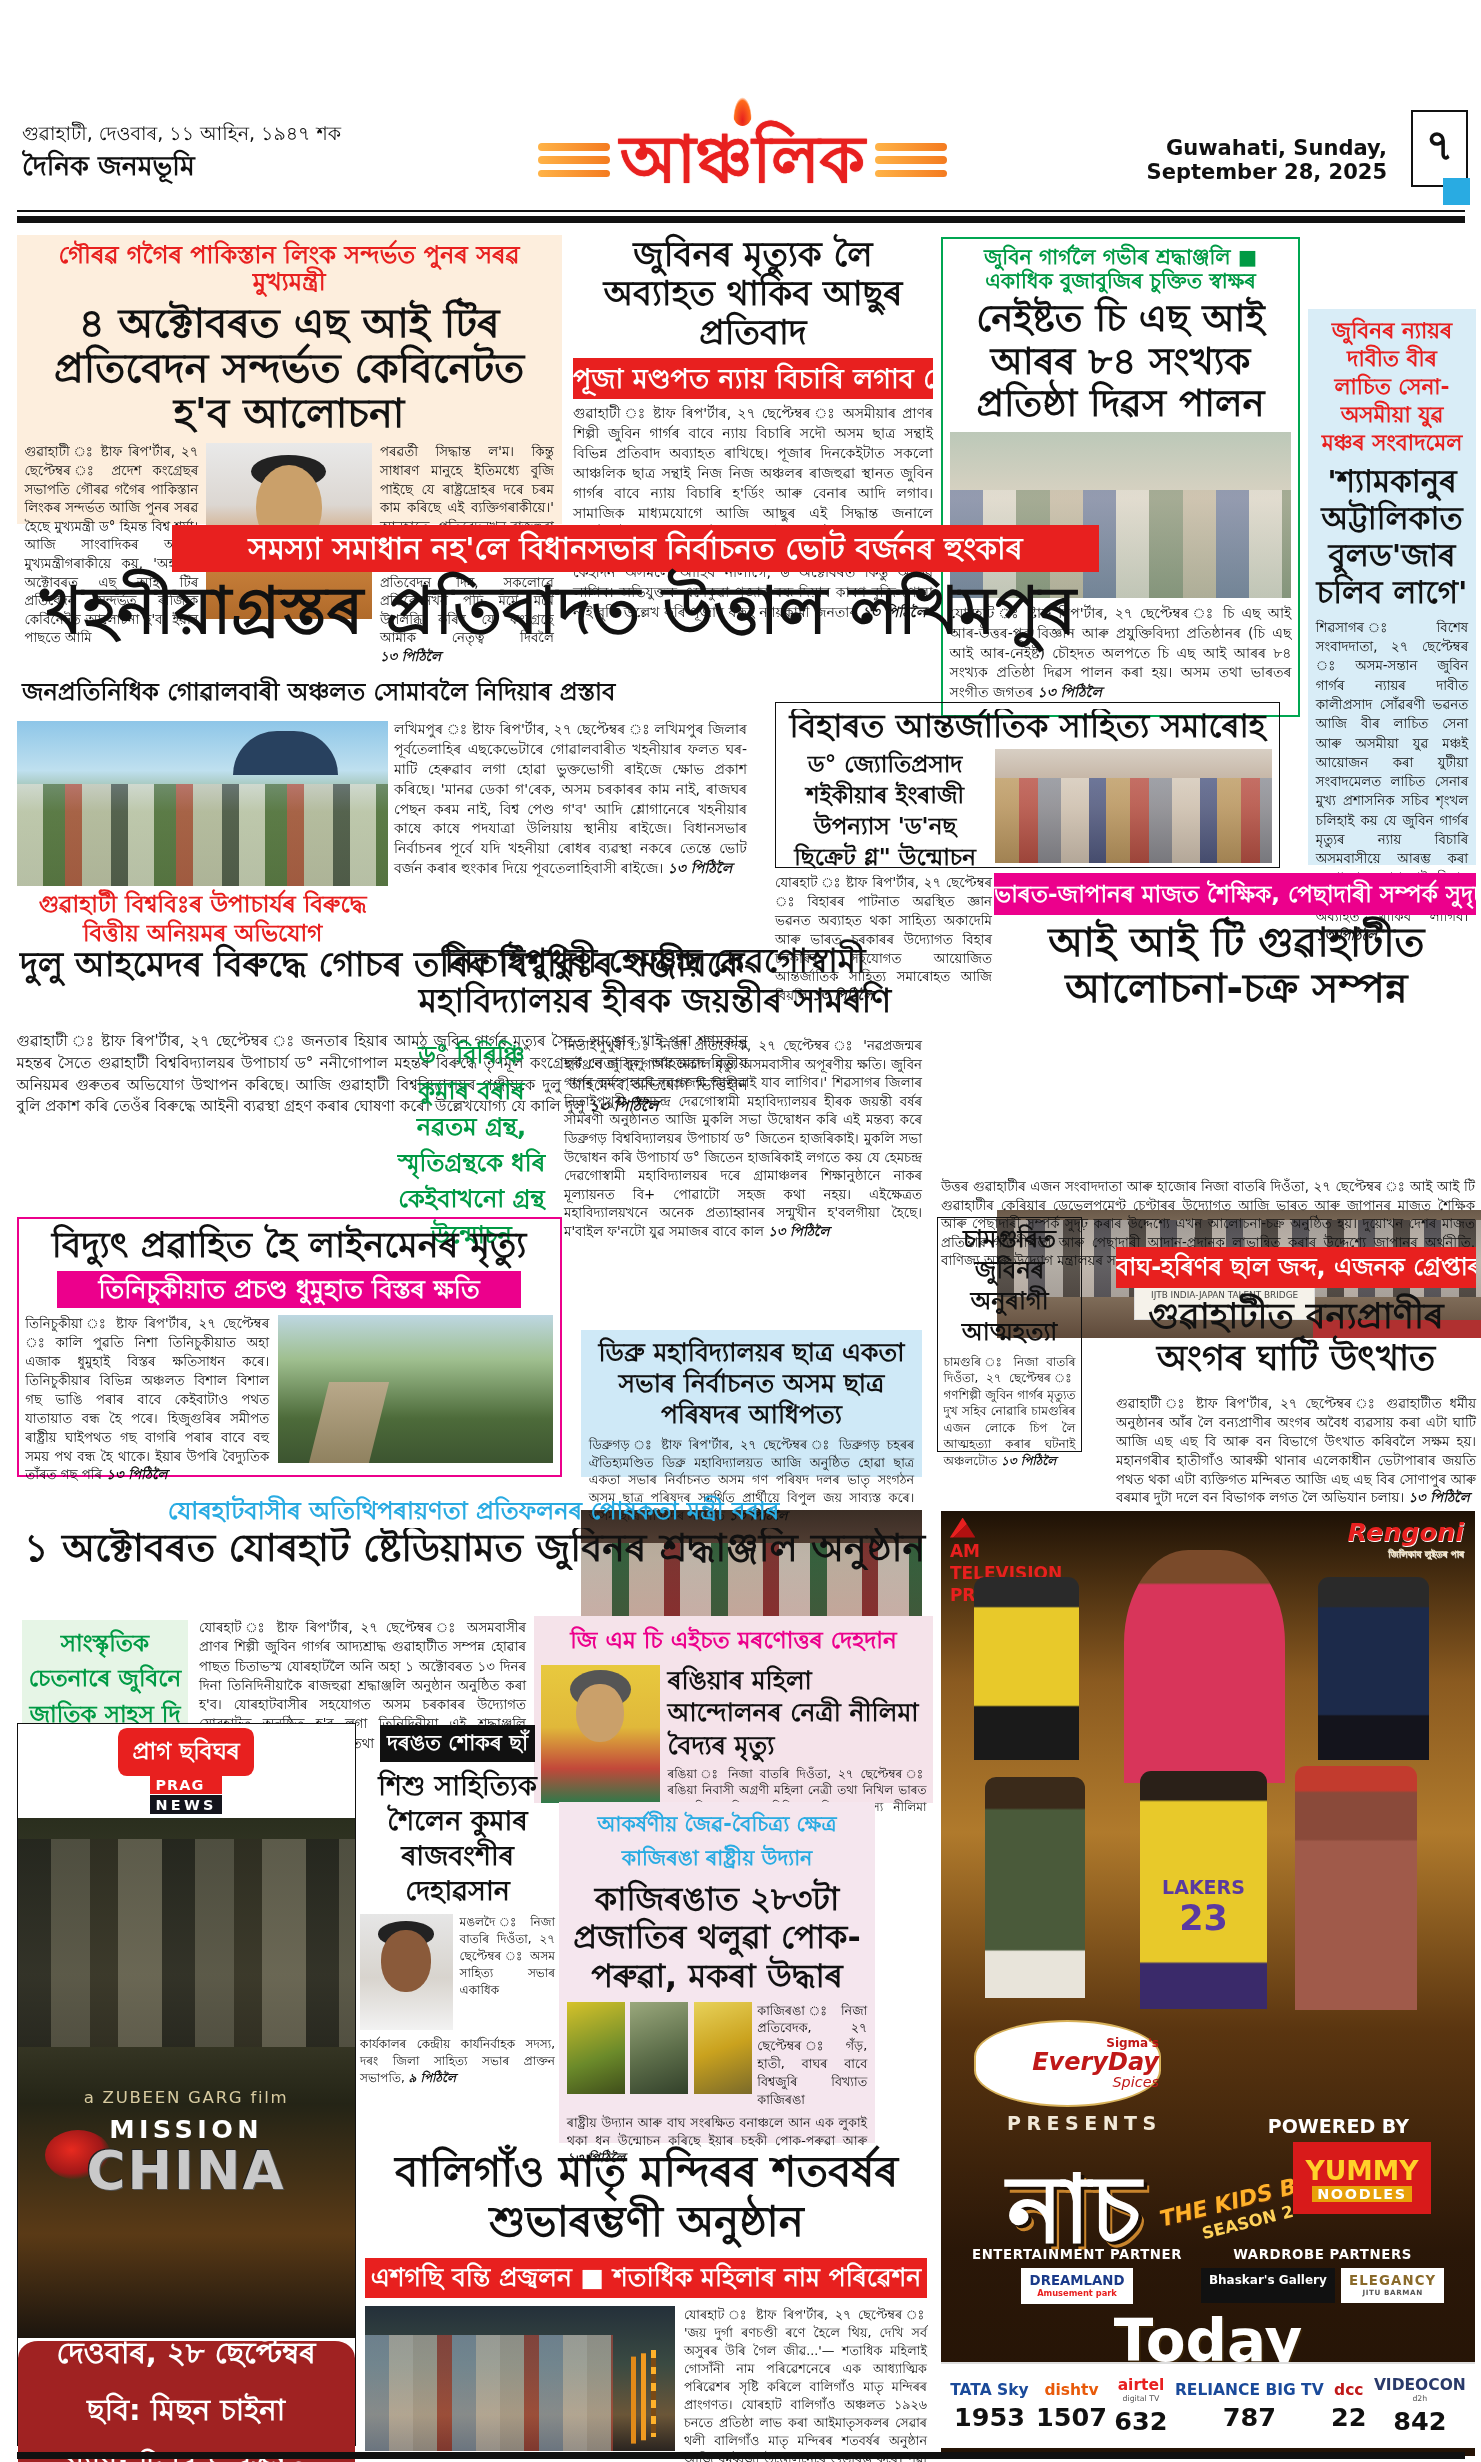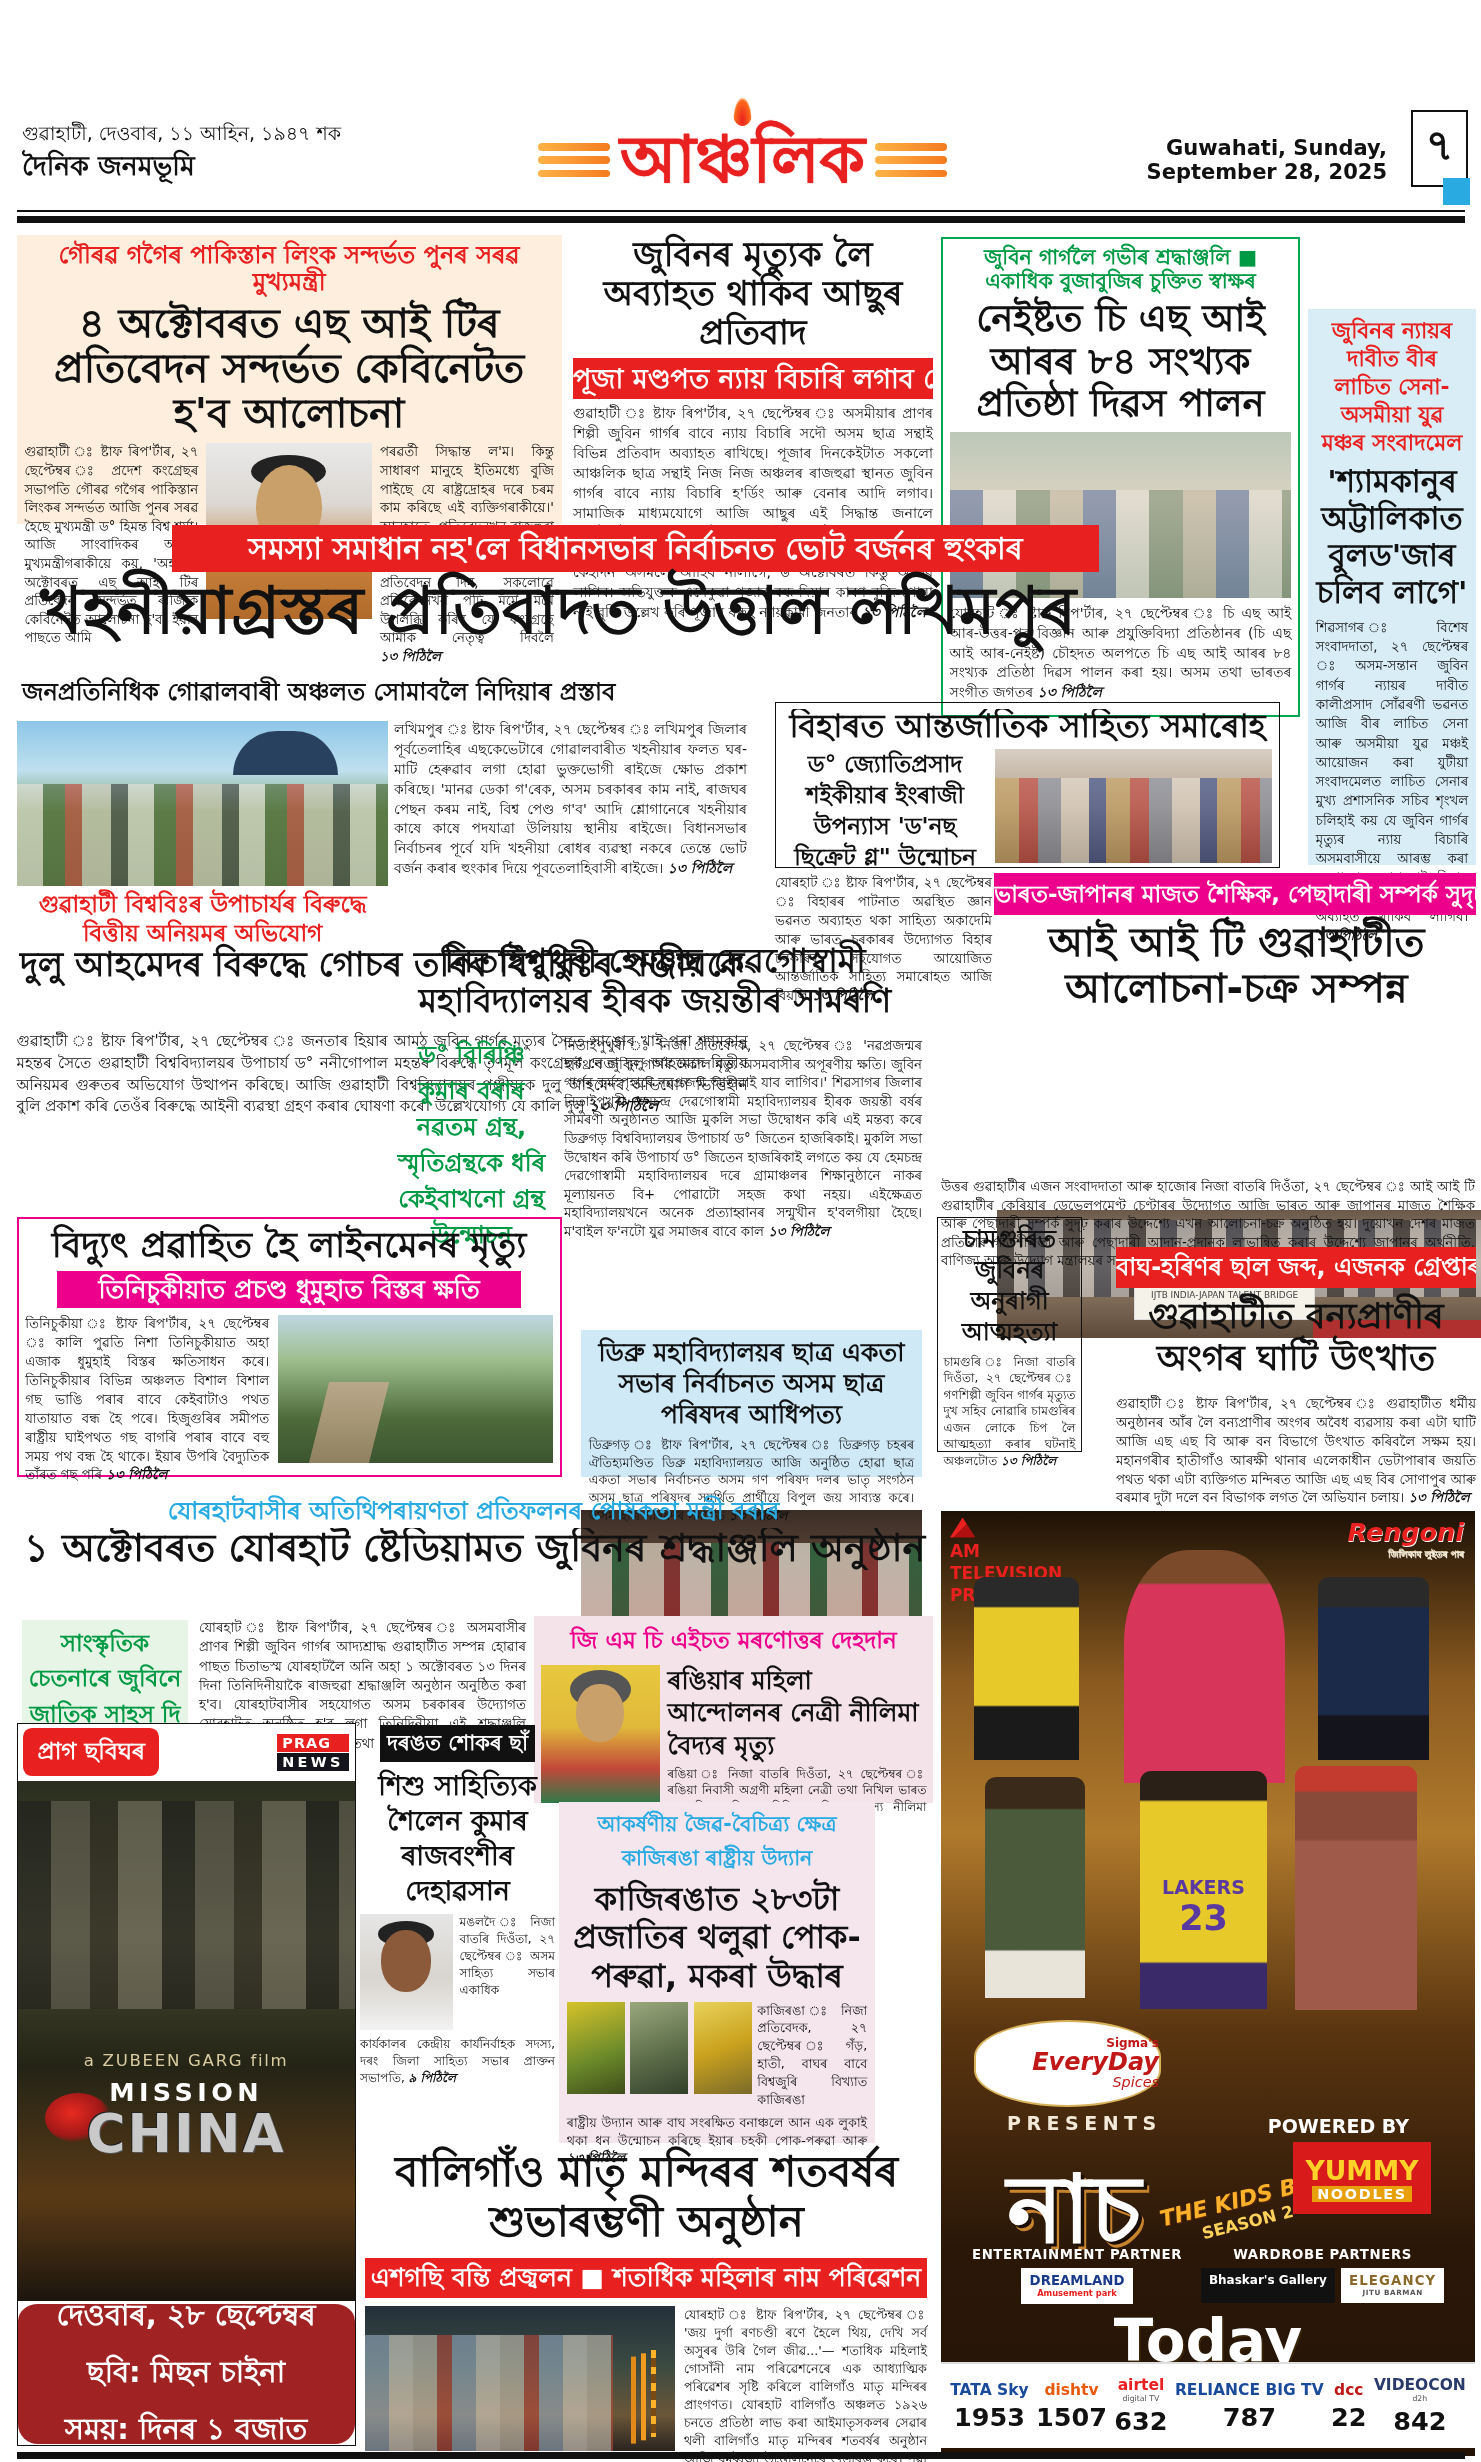--- a/index.html
+++ b/index.html
@@ -141,21 +141,21 @@
   
   #bali-headline{left:360px;top:2147px;width:573px;font-size:42px;font-weight:bold;line-height:1.18;text-align:center;}
   #bali-redbar{left:365px;top:2258px;width:562px;height:40px;background:#e8201f;color:#fff;font-size:25px;font-weight:bold;line-height:40px;text-align:center;white-space:nowrap;overflow:hidden;}
   #bali-row{left:365px;top:2306px;width:562px;display:flex;gap:8.9px;}
   #photo-bali{flex:0 0 310px;height:145px;background:linear-gradient(180deg,#24303a 0%,#3a4a42 40%,#6b5638 75%,#2a2420 100%);}
   #photo-bali .lamps{position:absolute;right:6%;top:30%;width:5.5px;height:60%;background:repeating-linear-gradient(180deg,#ffb12a 0 7.8px,#7a4a15 7.8px 16.6px);box-shadow:-10px 3.3px 0 #f09a20,-20px 6.6px 0 #e28a18;}
   #photo-bali .women{position:absolute;bottom:0;left:0;width:80%;height:80%;background:repeating-linear-gradient(90deg,#9fb6cc 0 24px,#ece6da 24px 48px,#d8cfc0 48px 72px,#c2483a 72px 87px);opacity:.55;}
   #bali-body{flex:1;font-size:12.7px;line-height:1.42;}
   
   #prag{left:16.6px;top:1723px;width:339px;height:723px;border:1.1px solid #111;box-sizing:border-box;background:#fff;}
-  #prag .hdr{display:flex;align-items:center;justify-content:space-between;padding:4.4px 5.5px;}
+  #prag .hdr{display:flex;align-items:center;padding:4.4px 5.5px;flex-direction:column;}
   #prag .pill{background:#e8201f;color:#fff;font-size:23px;font-weight:bold;border-radius:8.9px;padding:4.4px 14.4px;}
   #prag .logo{display:flex;flex-direction:column;gap:1.1px;}
   #prag .logo .p1{background:#e8201f;color:#fff;font-size:14.4px;font-weight:bold;padding:1.1px 5.5px;letter-spacing:1.1px;}
   #prag .logo .p2{background:#14141c;color:#fff;font-size:14.4px;font-weight:bold;padding:1.1px 5.5px;letter-spacing:3.3px;}
   #poster{position:relative;width:100%;height:520px;background:linear-gradient(180deg,#2a2e1e 0%,#4a4a34 30%,#242416 55%,#5a3a16 80%,#1c150e 100%);}
   #poster .faces{position:absolute;top:4%;left:0;right:0;height:40%;background:repeating-linear-gradient(90deg,#1c1c1c 0 33px,#6e6a5e 33px 72px,#2e2a22 72px 100px,#8a8474 100px 144px);opacity:.5;}
   #poster .credit{position:absolute;top:52%;width:100%;text-align:center;color:#d8cba0;font-size:16.6px;letter-spacing:1.7px;}
   #poster .t1{position:absolute;top:57%;width:100%;text-align:center;color:#fff;font-size:25.5px;font-weight:bold;letter-spacing:4.4px;}
   #poster .t2{position:absolute;top:62%;width:100%;text-align:center;color:#c9c9c9;font-size:53px;font-weight:bold;letter-spacing:2.2px;text-shadow:1.1px 1.1px 0 #555,-1.1px -1.1px 0 #222;}
   #poster .dragon{position:absolute;left:8%;top:60%;width:66px;height:50px;background:radial-gradient(ellipse at 40% 40%,#e82a1f 0%,#a01818 55%,transparent 70%);border-radius:50%;}

